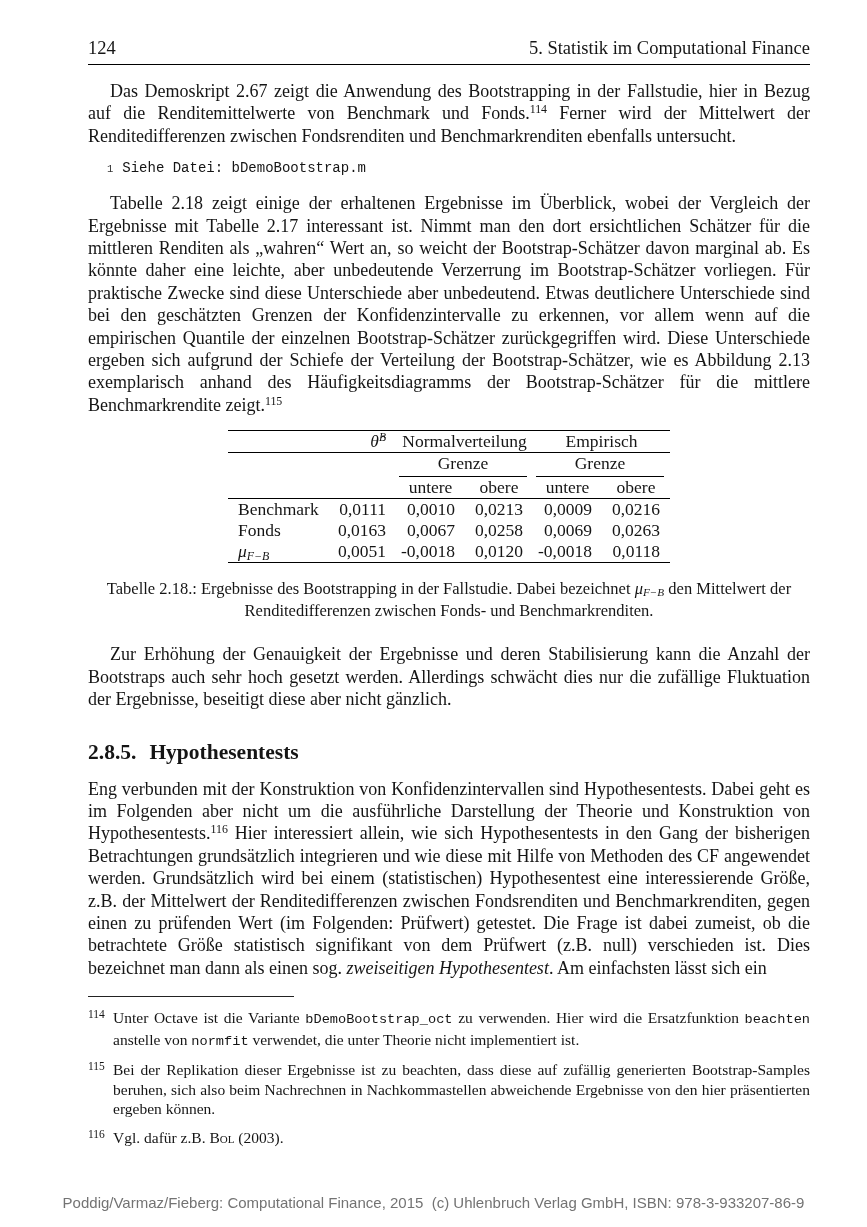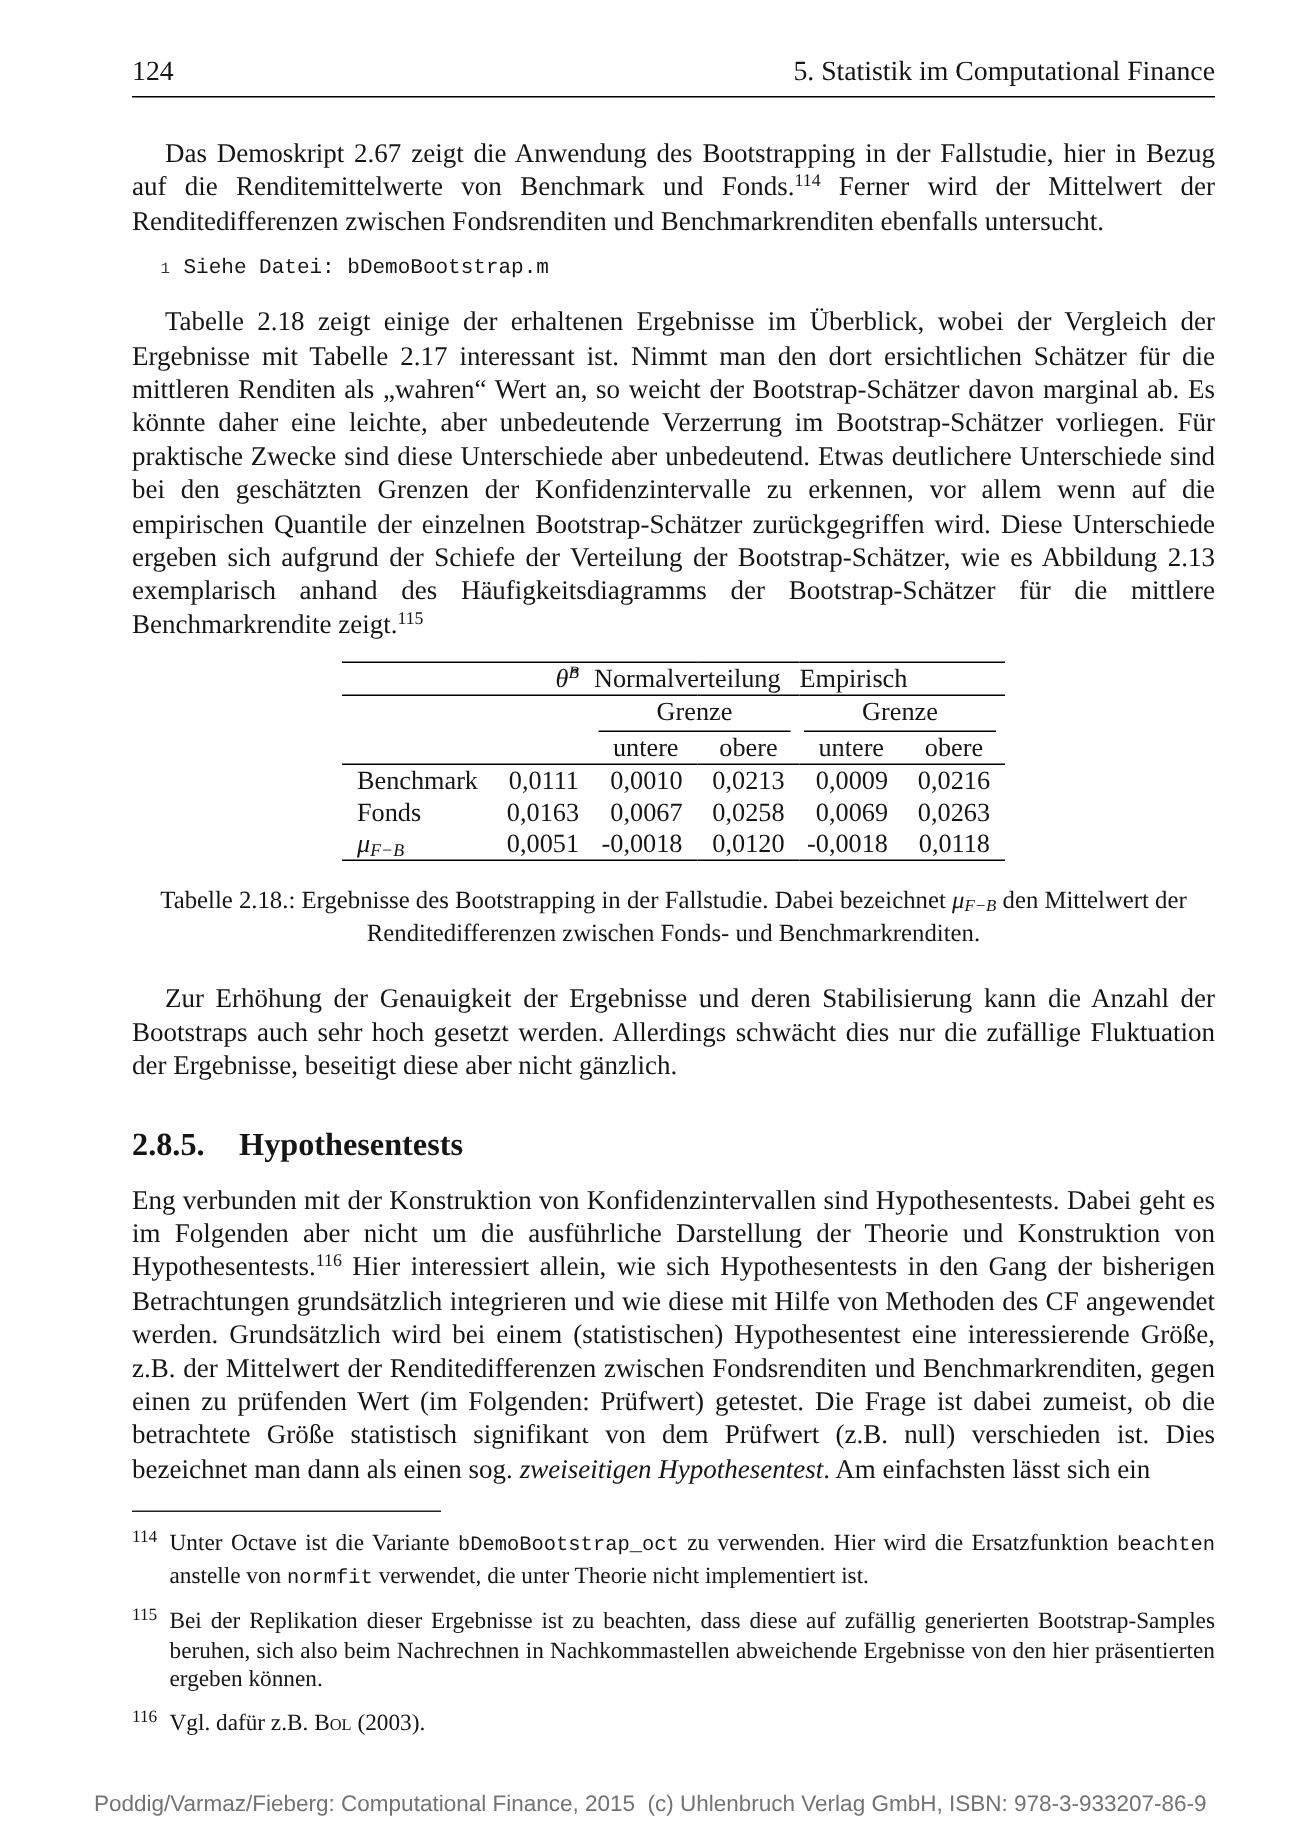--- a/index.html
+++ b/index.html
@@ -21,21 +21,21 @@
     border-bottom:1.4px solid #000;
   }
 
   
   .para {
     font-size:18px; line-height:22.4px;
     text-align:justify;
     margin:0;
   }
   .para.indent { text-indent:22px; }
-  .p-intro   { margin-top:26px; }
+  .p-intro   { margin-top:15px; }
   .p-results { margin-top:16px; }
   .p-stabil  { margin-top:21px; }
   .p-hypo    { margin-top:13px; }
 
   
   .code-block { margin-top:13px; }
   .code-titlebar {
     background:#a8a8a8; color:#ffffff;
     font-size:16.5px;
     padding:3px 9px 5px 9px;
@@ -55,21 +55,21 @@
   .table-wrap { margin:14px auto 0 auto; width:442px; }
   table.results {
     border-collapse:collapse;
     width:442px;
     border-top:1.6px solid #000;
     border-bottom:1.6px solid #000;
     font-size:17.5px;
   }
   table.results td { padding:0; vertical-align:bottom; }
   .row-top td { border-bottom:1.1px solid #000; padding:7px 0 6px 0; }
-  .row-top .group { }
+  .row-top .group { text-align:center; }
   .row-top .th-theta { text-align:right; padding-right:10px; }
   .row-grenze td { padding-top:5px; }
   .cmid-inner {
     text-align:center;
     border-bottom:1.1px solid #000;
     padding-bottom:2px;
     margin:0 6px 0 3px;
   }
   .row-sub td { border-bottom:1.1px solid #000; padding:3px 0 4px 0; text-align:center; }
   .row-data td { padding:2px 0; }
@@ -82,21 +82,21 @@
     margin:15px auto 0 auto;
     font-size:16.5px; line-height:22px;
     text-align:center;
   }
 
   
   .section-heading {
     margin-top:29px;
     font-size:21.5px; font-weight:bold;
   }
-  .section-heading .sec-num { margin-right:23px; }
+  .section-heading .sec-num { margin-right:13px; }
 
   
   .fn-rule {
     margin-top:17px;
     width:206px;
     border-top:1.2px solid #222;
   }
   .footnotes { margin-top:11px; }
   .footnote {
     position:relative;

